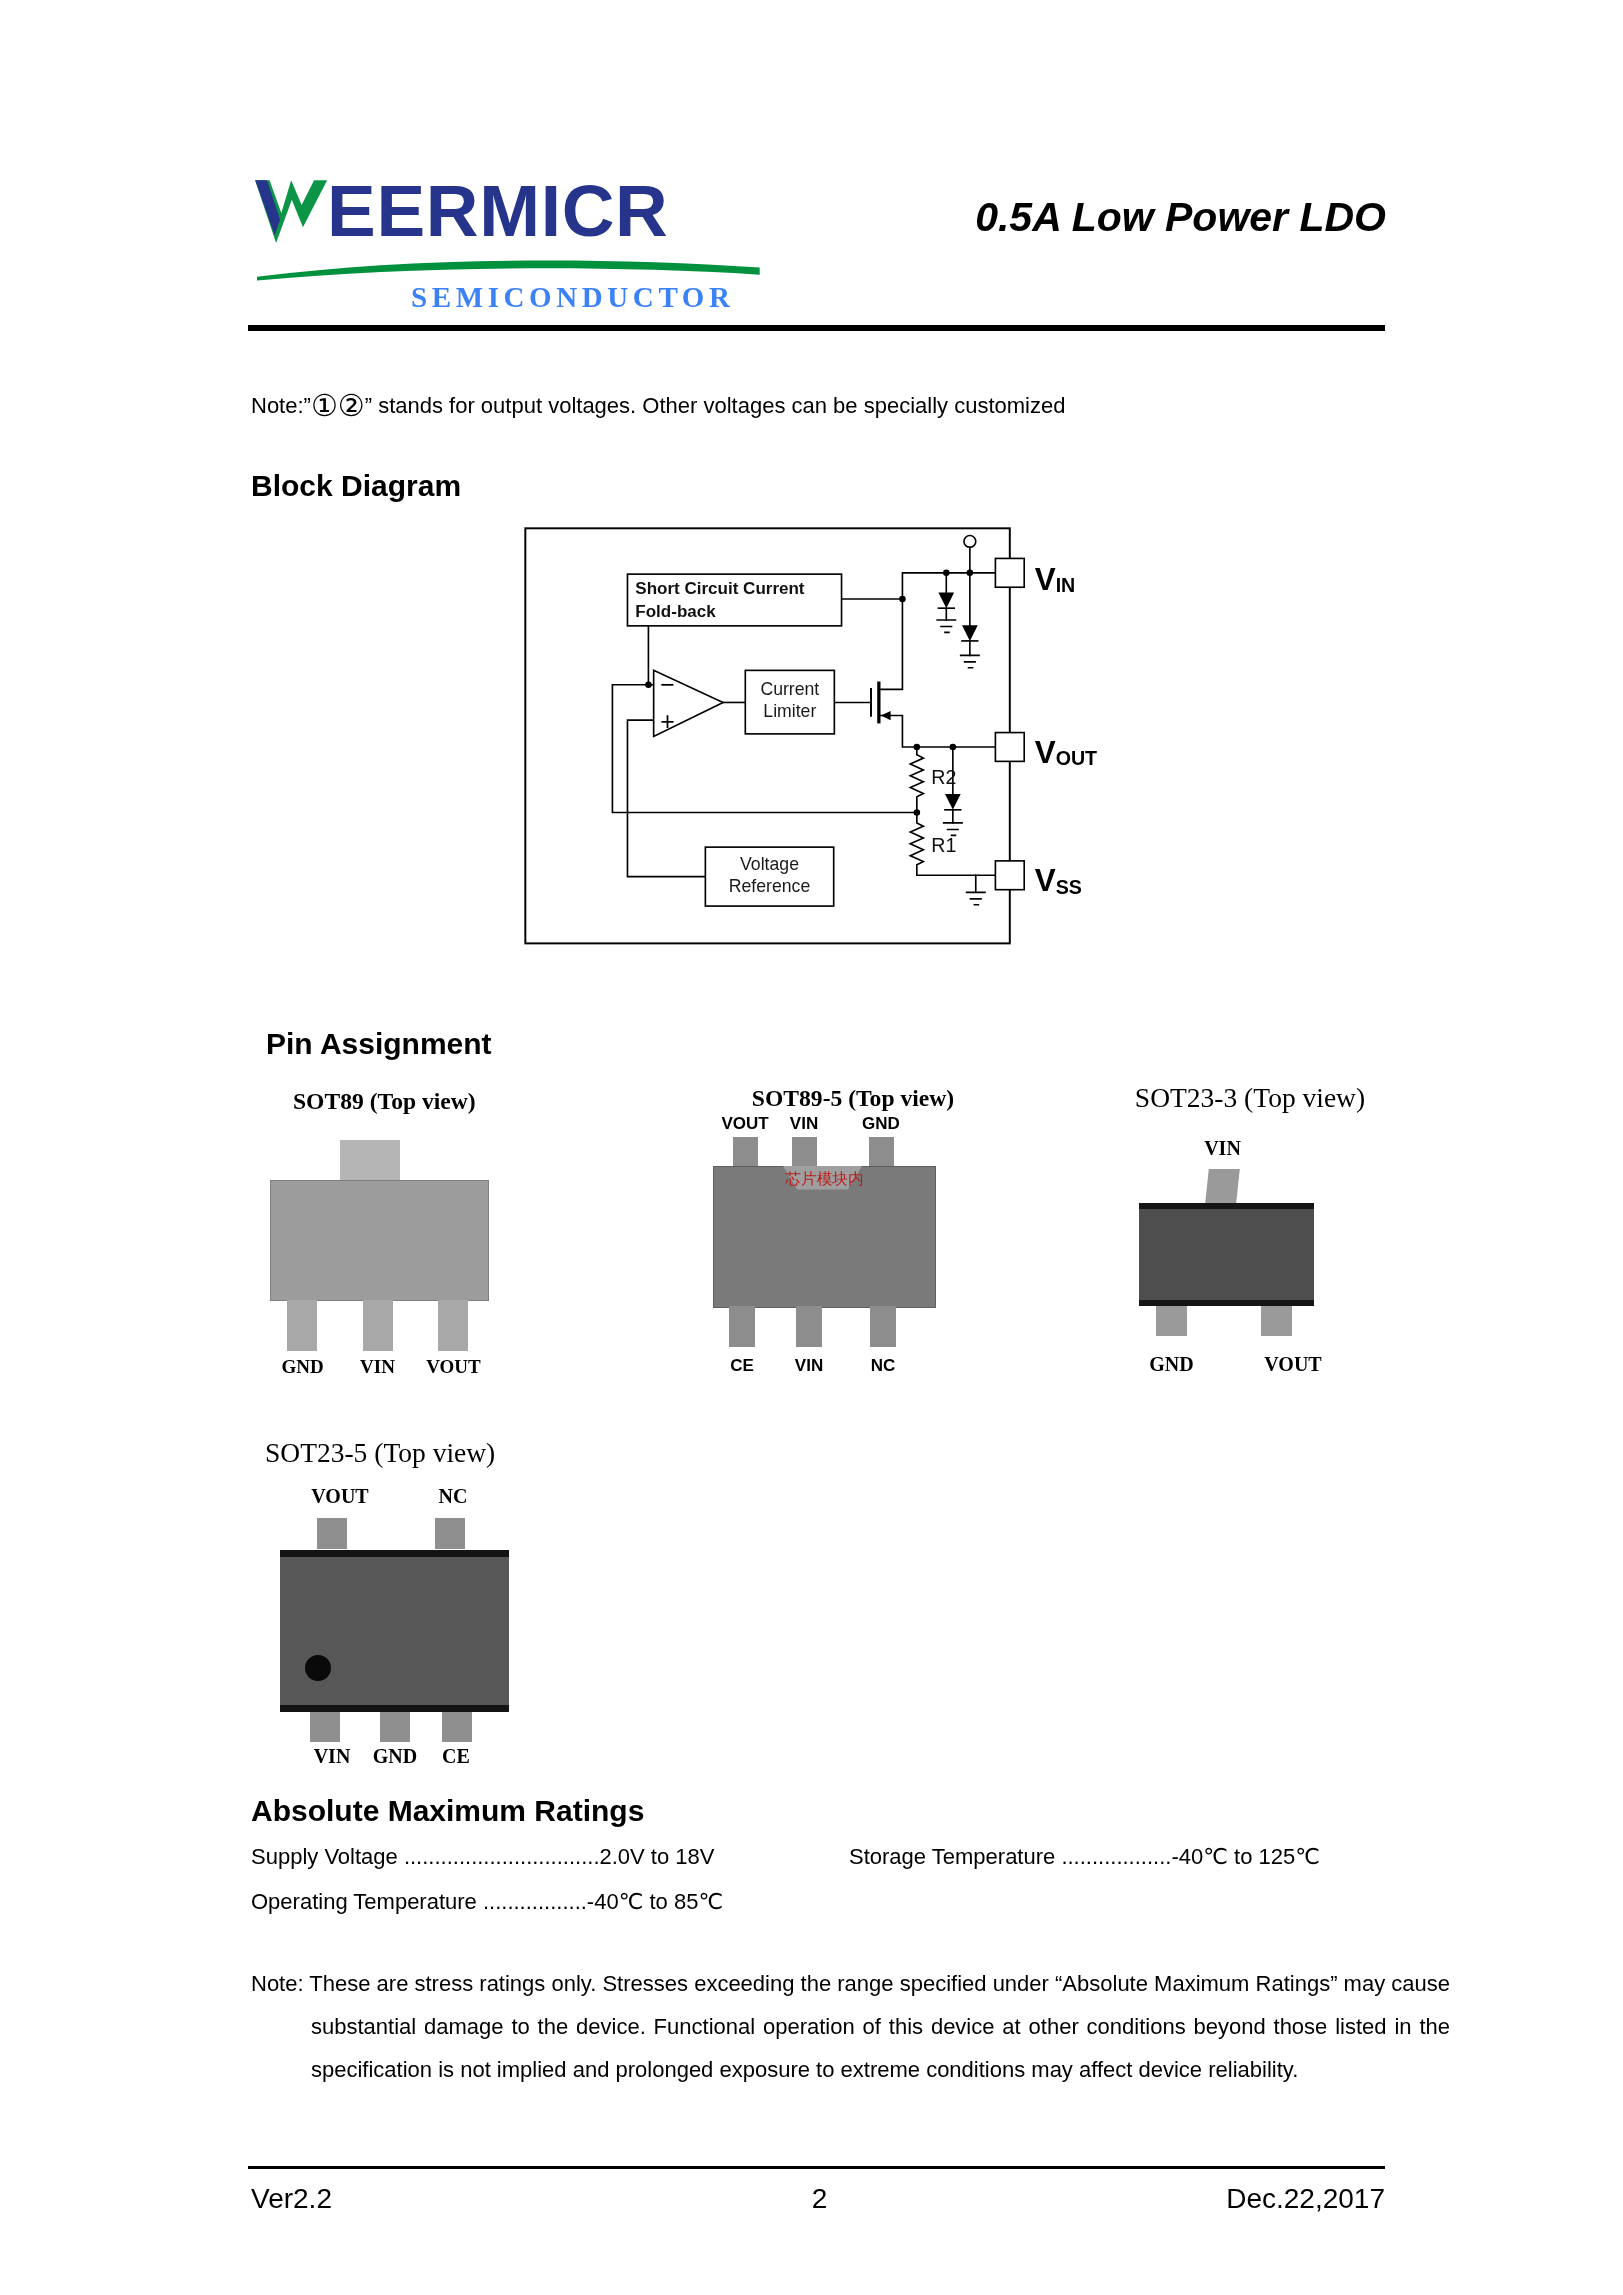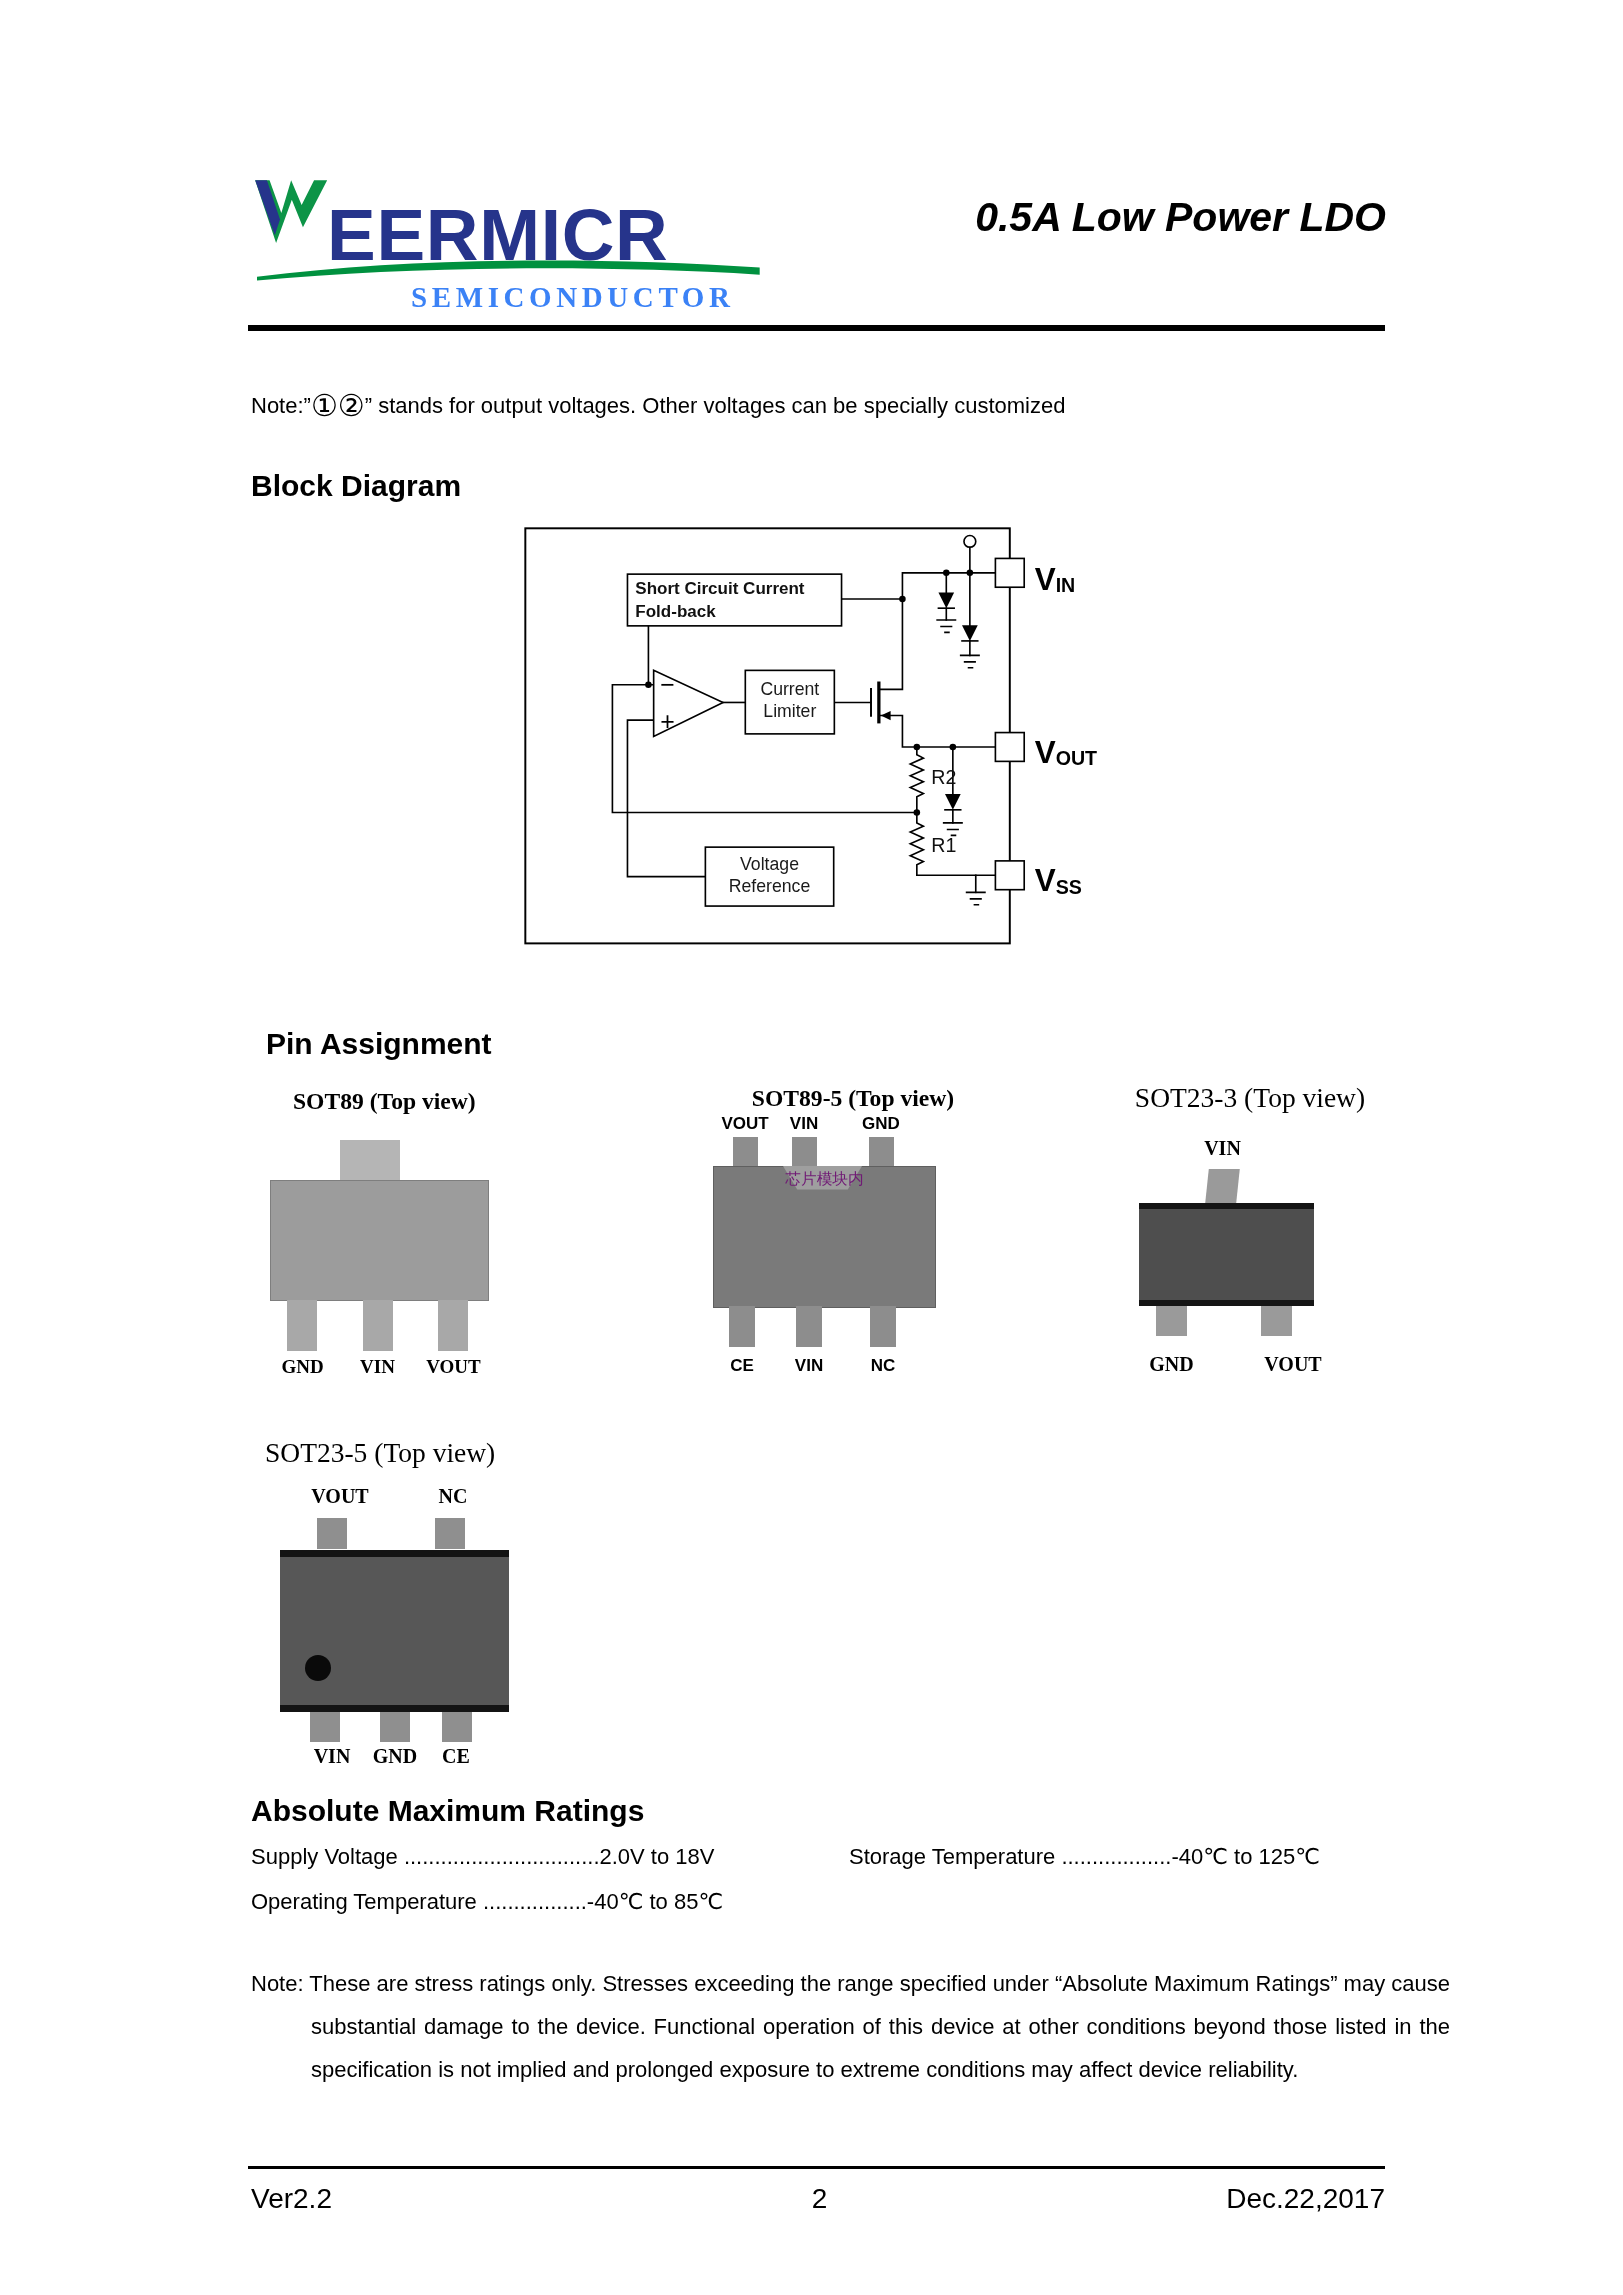--- a/index.html
+++ b/index.html
@@ -1,20 +1,20 @@
 <!DOCTYPE html>
 <html style="font-size:10.5px"><head>
 <meta charset="utf-8">
 <style>
   html,body{margin:0;padding:0;background:#e8e8e8;}
   .page{position:relative;width:1623px;height:2295px;background:#ffffff;margin:0 auto;
         font-family:"Liberation Sans","DejaVu Sans",sans-serif;color:#000;overflow:hidden;}
   .abs{position:absolute;}
   
-  .brand-text{font-size:73px;font-weight:bold;color:#26348b;letter-spacing:0.7px;line-height:1;margin-top:24px;}
+  .brand-text{font-size:73px;font-weight:bold;color:#26348b;letter-spacing:0.7px;line-height:1;}
   .brand-sub{font-size:29px;color:#3b82f6;letter-spacing:4.6px;font-family:"Liberation Serif","DejaVu Serif",serif;font-weight:bold;}
   .title-line{font-size:41px;font-weight:bold;font-style:italic;white-space:pre;text-align:right;line-height:1.45;}
   .rule{background:#000;}
   
   .h2{font-size:30px;font-weight:bold;line-height:1.1;}
   .body34{font-size:22px;line-height:1.5;}
   .circled{font-family:"DejaVu Sans",sans-serif;font-size:30px;vertical-align:-2.6px;line-height:1;}
   
   .bd-wire{stroke:#000;stroke-width:2.5;fill:none;stroke-linecap:square;}
   .bd-box{stroke:#000;stroke-width:2.5;fill:#fff;}
@@ -27,21 +27,21 @@
   .bd-pin-sub{font-size:30px;}
   .bd-dot{fill:#000;}
   
   .pkg-title-s{font-family:"Liberation Serif","DejaVu Serif",serif;font-size:23.6px;font-weight:bold;margin-left:28px;}
   .pkg-title-l{font-family:"Liberation Serif","DejaVu Serif",serif;font-size:27.5px;}
   .pin-lab{font-family:"Liberation Serif","DejaVu Serif",serif;font-size:19px;font-weight:bold;text-align:center;}
   .pin-lab-sans{font-family:"Liberation Sans",sans-serif;font-size:17px;font-weight:bold;text-align:center;}
   .metal{background:#9c9c9c;}
   .metal-lt{background:#b5b5b5;}
   .metal-md{background:#a8a8a8;}
-  .watermark{font-size:15.7px;color:#701a75;text-align:center;}
+  .watermark{font-size:15.7px;color:#b91c1c;text-align:center;}
   
   .amr-note{font-size:22px;line-height:1.95;text-align:justify;padding-left:60px;text-indent:-60px;}
   .footer-txt{font-size:28px;}
 </style>
 </head>
 <body>
 
 <div class="page">
 
   <div class="abs" style="left:251px;top:175px;width:79px;height:72px;">

